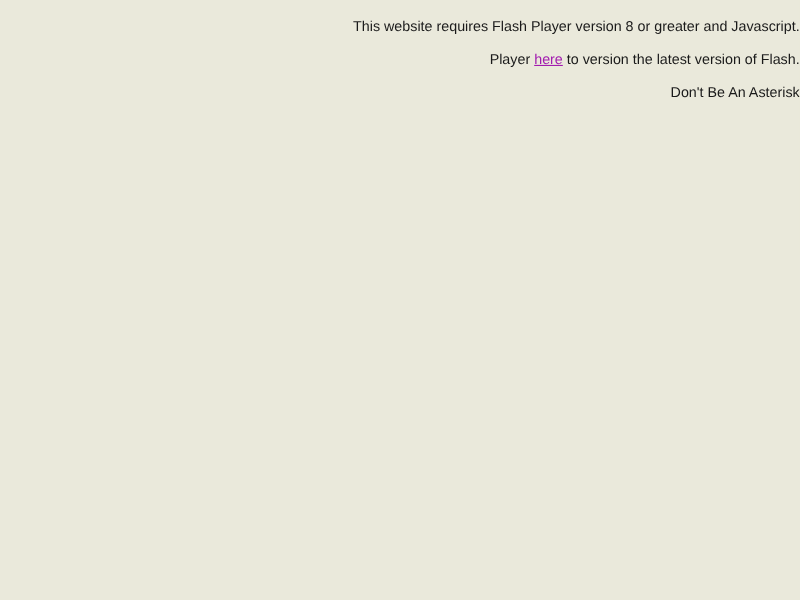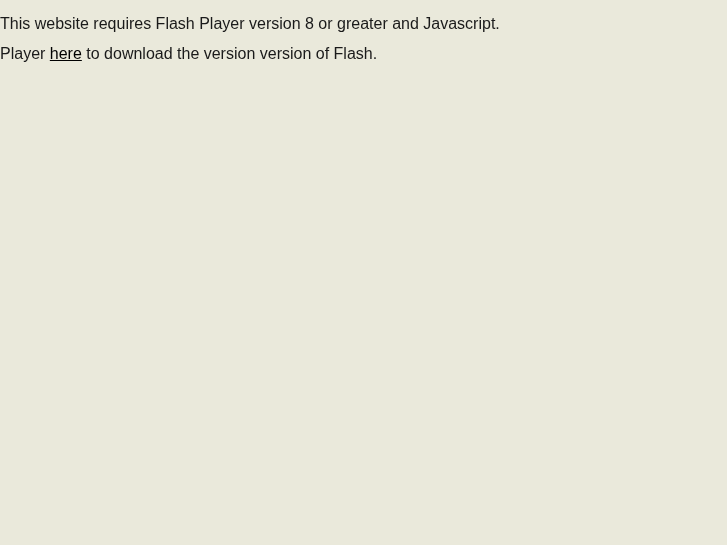--- a/index.html
+++ b/index.html
@@ -8,37 +8,38 @@
   }
   body {
     width: 727px;
     height: 545px;
     background: #EAE9DB;
     font-family: "Liberation Sans", sans-serif;
     overflow: hidden;
   }
   .content {
     padding-top: 17px;
-    text-align: left;
-    font-size: 16px;
+    text-align: right;
+    font-size: 13px;
     line-height: 13px;
     color: #1A1A1A;
   }
   .content p {
     margin: 0 0 17px 0;
   }
   a.flash-link {
-    color: #000000;
+    color: #a21caf;
     text-decoration: underline;
     cursor: pointer;
   }
 </style>
 </head>
 <body>
 
 <div class="content">
   <p>This website requires Flash Player version 8 or greater and Javascript.</p>
   <p>
     <span>Player</span>
     <a href="#" class="flash-link">here</a>
-    <span>to download the version version of Flash.</span>
+    <span>to version the latest version of Flash.</span>
   </p>
+  <p>Don't Be An Asterisk</p>
 </div>
 
 </body></html>

